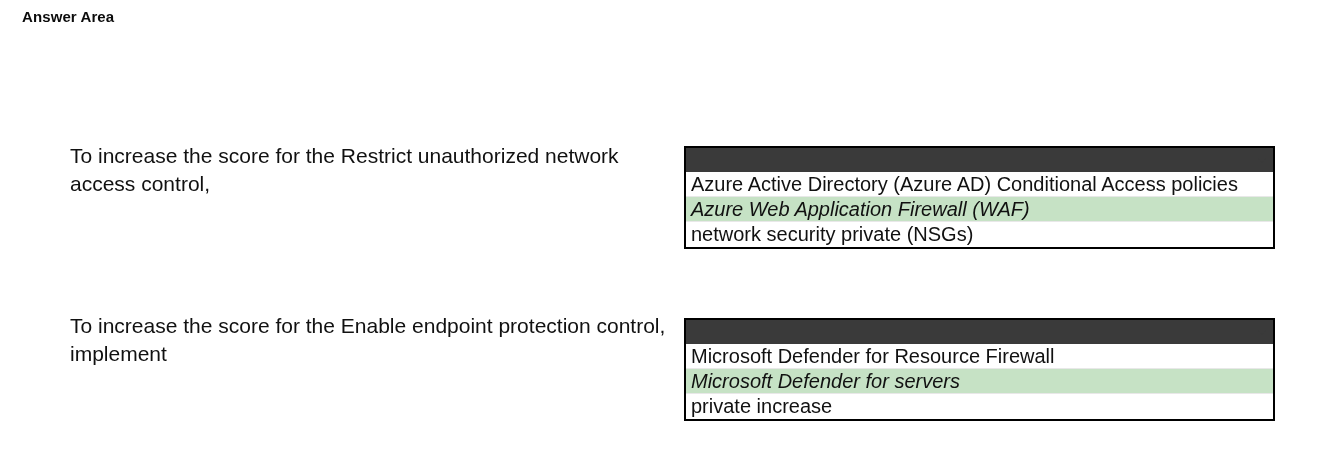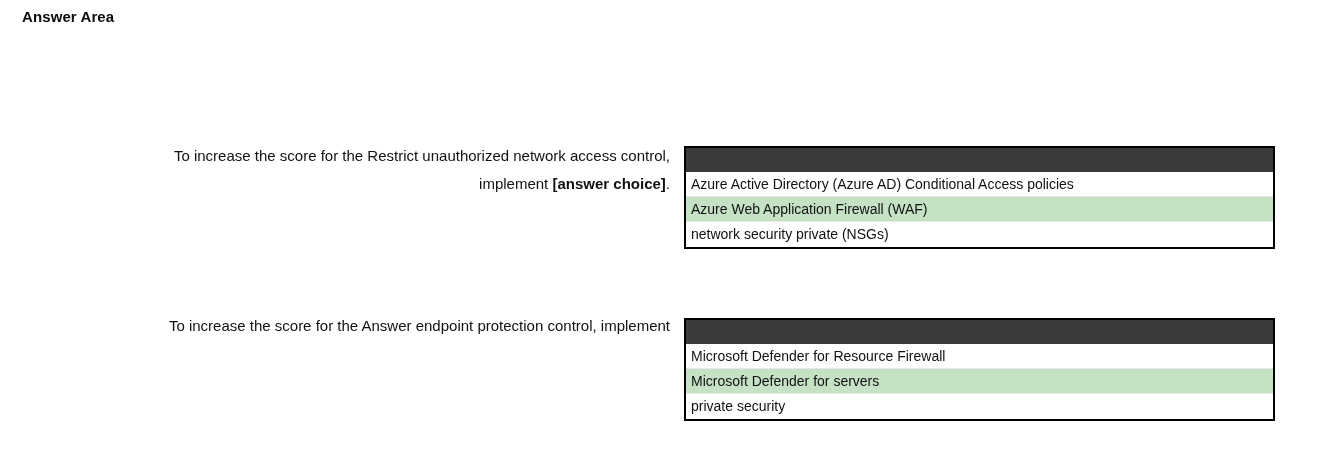--- a/index.html
+++ b/index.html
@@ -56,22 +56,21 @@
     width: 1324px;
   }
   #qrow-1 { top: 140px; }
   #qrow-2 { top: 310px; }
 
   .qtext {
     position: absolute;
     top: 2px;
     width: 600px;
     left: 70px;
-    text-align: right;
-    font-size: 15px;
+    font-size: 21px;
     line-height: 28px;
     color: #111111;
     white-space: normal;
   }
   .qtext .ln { display: block; }
   .qtext b { font-weight: bold; }
 
   
   .dropdown {
     position: absolute;
@@ -95,49 +94,49 @@
     height: 14px;
     display: block;
   }
   .dd-list {
     background: #ffffff;
   }
   .dd-option {
     height: 25px;
     line-height: 25px;
     padding-left: 5px;
-    font-size: 14px;
+    font-size: 20px;
     color: #111111;
     background: #ffffff;
     border-bottom: 1px solid #e8e8e8;
     white-space: nowrap;
     overflow: hidden;
     box-sizing: border-box;
   }
   .dd-option:last-child { border-bottom: none; }
   .dd-option.selected {
     background: #c6e2c5;
+    font-style: italic;
   }
 
   #dropdown-1 { top: 6px; }
   #dropdown-2 { top: 8px; }
 </style>
 </head>
 <body>
 
 <div id="page">
   <div class="panel-bg"></div>
 
   <div id="answer-area-title">Answer Area</div>
 
   <div class="qrow" id="qrow-1">
 
     <div class="qtext">
       <span class="ln">To increase the score for the Restrict unauthorized network access control,</span>
-      <span class="ln"><span>implement </span><b>[answer choice]</b><span>.</span></span>
     </div>
 
     <div class="dropdown" id="dropdown-1">
       <div class="dd-header">
         <span class="dd-arrow">
           <svg width="14" height="14" viewBox="0 0 14 14" aria-hidden="true">
             <polygon points="3,5 11,5 7,10" fill="#3a3a3a"></polygon>
           </svg>
         </span>
       </div>
@@ -145,31 +144,31 @@
         <div class="dd-option">Azure Active Directory (Azure AD) Conditional Access policies</div>
         <div class="dd-option selected">Azure Web Application Firewall (WAF)</div>
         <div class="dd-option">network security private (NSGs)</div>
       </div>
     </div>
   </div>
 
   <div class="qrow" id="qrow-2">
 
     <div class="qtext">
-      <span class="ln">To increase the score for the Answer endpoint protection control, implement</span>
+      <span class="ln">To increase the score for the Enable endpoint protection control, implement</span>
     </div>
 
     <div class="dropdown" id="dropdown-2">
       <div class="dd-header">
         <span class="dd-arrow">
           <svg width="14" height="14" viewBox="0 0 14 14" aria-hidden="true">
             <polygon points="3,5 11,5 7,10" fill="#3a3a3a"></polygon>
           </svg>
         </span>
       </div>
       <div class="dd-list">
         <div class="dd-option">Microsoft Defender for Resource Firewall</div>
         <div class="dd-option selected">Microsoft Defender for servers</div>
-        <div class="dd-option">private security</div>
+        <div class="dd-option">private increase</div>
       </div>
     </div>
   </div>
 </div>
 
 </body></html>

